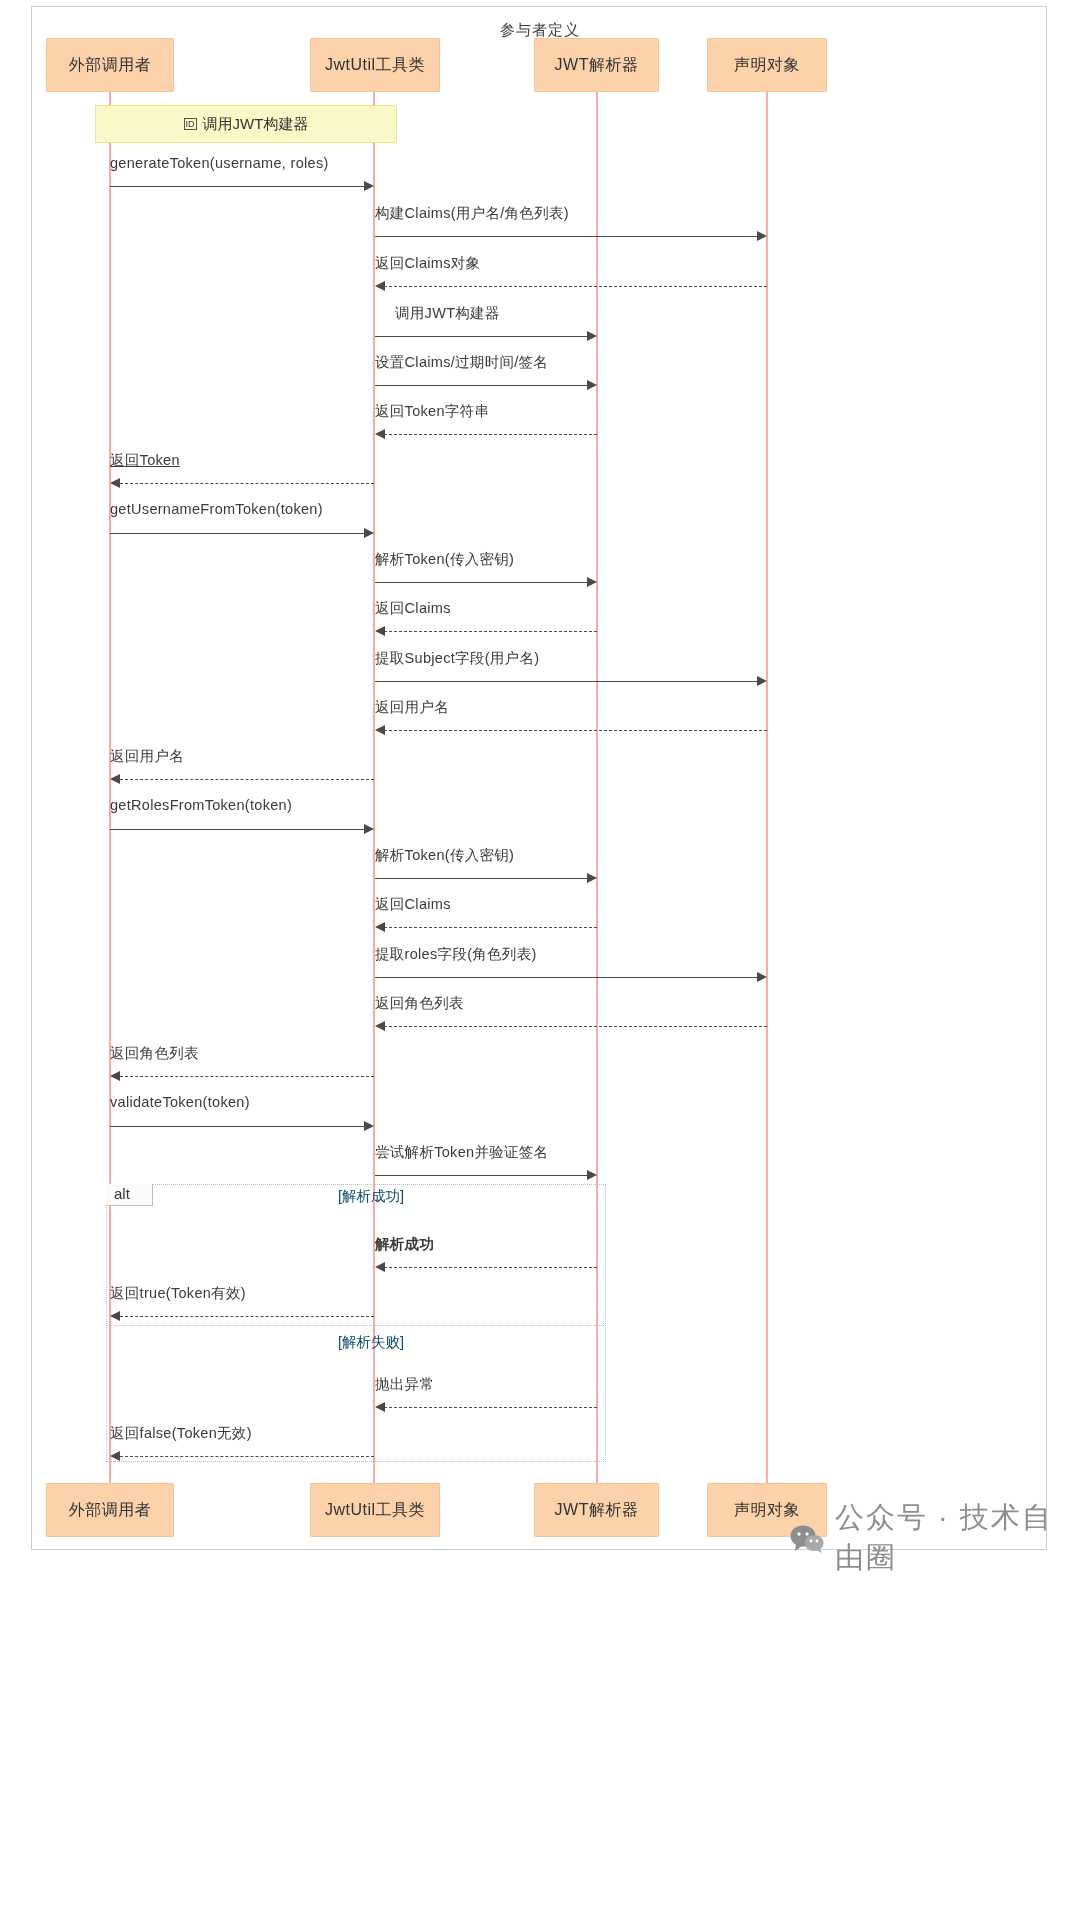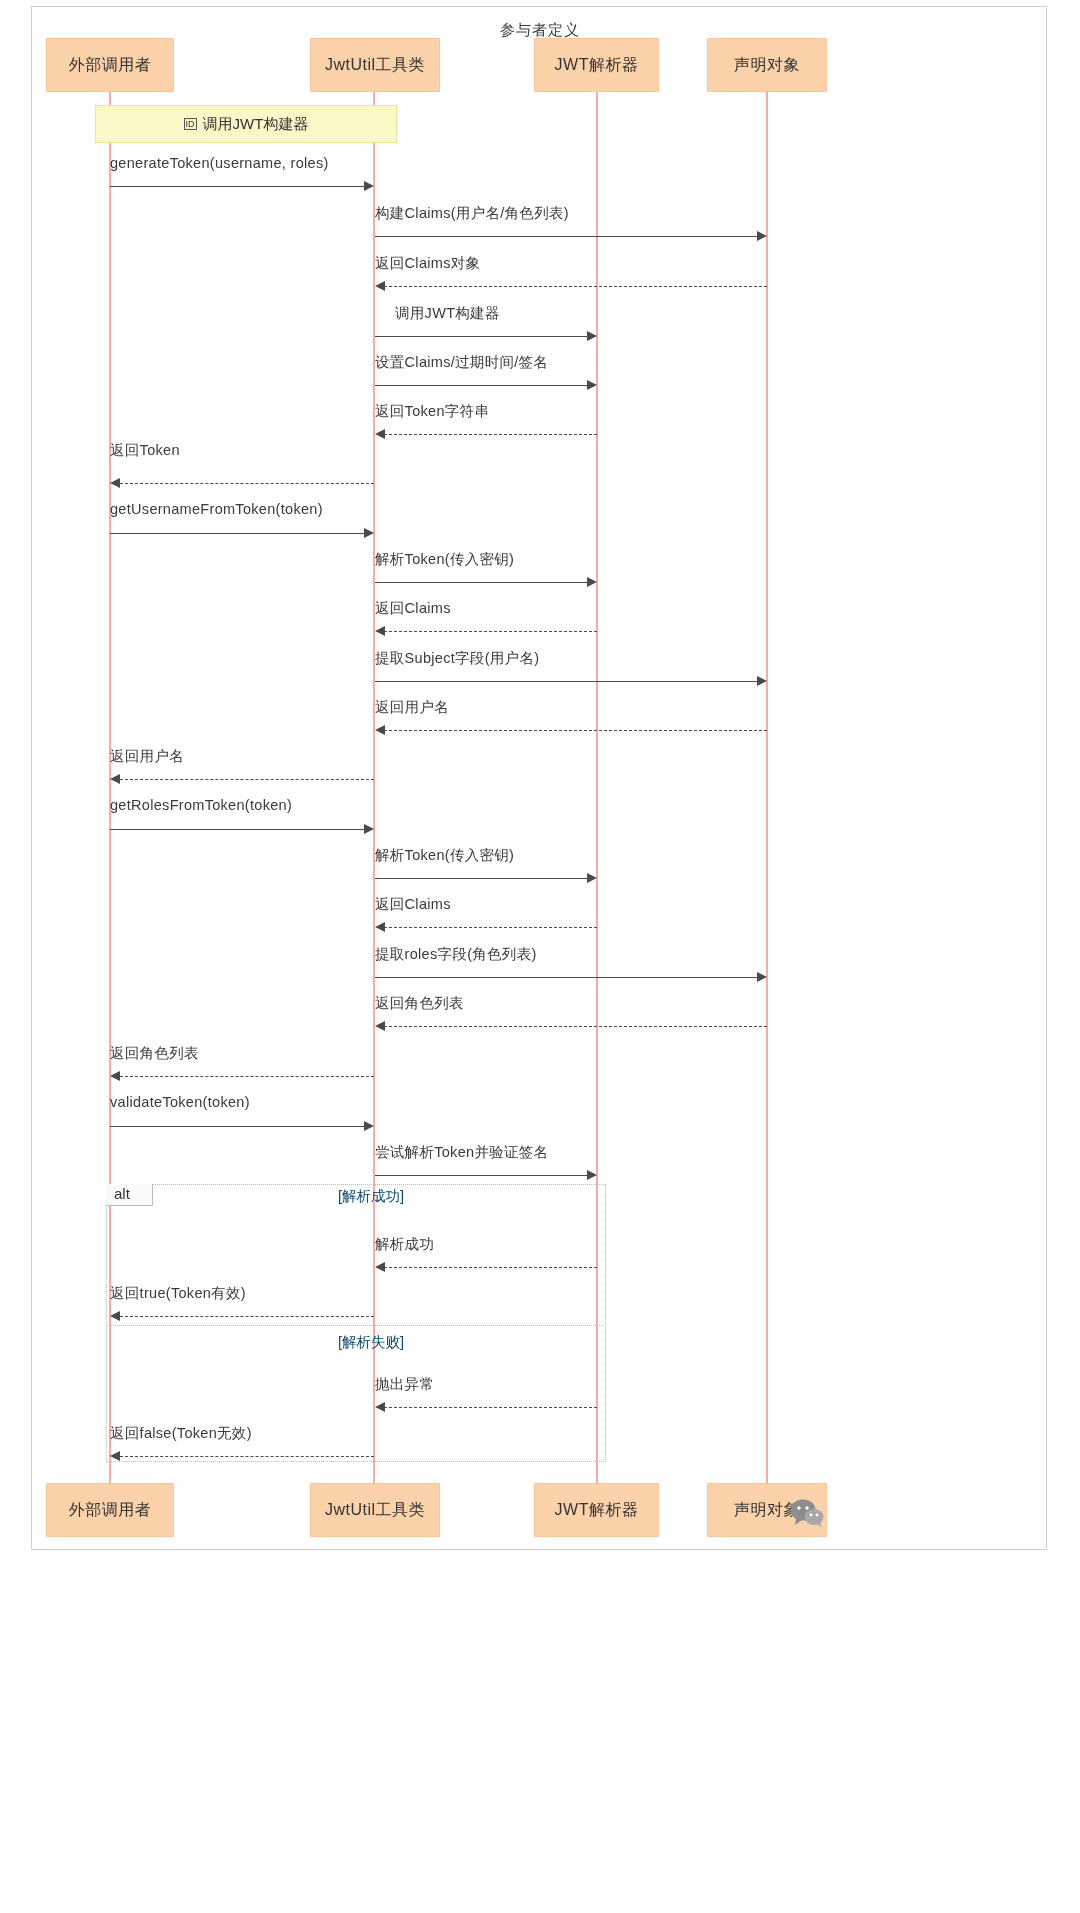--- a/index.html
+++ b/index.html
@@ -179,21 +179,21 @@
   <div class="arrowhead right" style="left:587px;top:331px;"></div>
 
   <div class="msg-label" style="left:375px;top:353px;width:222px;">设置Claims/过期时间/签名</div>
   <div class="msg-line" style="left:375px;top:385px;width:213px;"></div>
   <div class="arrowhead right" style="left:587px;top:380px;"></div>
 
   <div class="msg-label" style="left:375px;top:402px;width:256px;">返回Token字符串</div>
   <div class="msg-line dashed" style="left:384px;top:434px;width:213px;"></div>
   <div class="arrowhead left" style="left:375px;top:429px;"></div>
 
-  <div class="msg-label" style="left:110px;top:441px;width:224px;">返回Token</div>
+  <div class="msg-label" style="left:110px;top:451px;width:224px;text-decoration:underline;">返回Token</div>
   <div class="msg-line dashed" style="left:120px;top:483px;width:254px;"></div>
   <div class="arrowhead left" style="left:110px;top:478px;"></div>
 
   <div class="msg-label" style="left:110px;top:501px;width:228px;">getUsernameFromToken(token)</div>
   <div class="msg-line" style="left:110px;top:533px;width:255px;"></div>
   <div class="arrowhead right" style="left:364px;top:528px;"></div>
 
   <div class="msg-label" style="left:375px;top:550px;width:222px;">解析Token(传入密钥)</div>
   <div class="msg-line" style="left:375px;top:582px;width:213px;"></div>
   <div class="arrowhead right" style="left:587px;top:577px;"></div>
@@ -243,21 +243,21 @@
   <div class="arrowhead right" style="left:364px;top:1121px;"></div>
 
   <div class="msg-label" style="left:375px;top:1143px;width:222px;">尝试解析Token并验证签名</div>
   <div class="msg-line" style="left:375px;top:1175px;width:213px;"></div>
   <div class="arrowhead right" style="left:587px;top:1170px;"></div>
 
   <div class="fragment" style="left:106px;top:1184px;width:500px;height:278px;"></div>
   <div class="fragment-tag" style="left:106px;top:1184px;width:47px;height:22px;">alt</div>
   <div class="fragment-cond" style="left:338px;top:1187px;">[解析成功]</div>
 
-  <div class="msg-label" style="left:375px;top:1235px;width:222px;">解析成功</div>
+  <div class="msg-label" style="left:375px;top:1235px;width:222px;font-weight:bold;">解析成功</div>
   <div class="msg-line dashed" style="left:384px;top:1267px;width:213px;"></div>
   <div class="arrowhead left" style="left:375px;top:1262px;"></div>
 
   <div class="msg-label" style="left:110px;top:1284px;width:264px;">返回true(Token有效)</div>
   <div class="msg-line dashed" style="left:120px;top:1316px;width:254px;"></div>
   <div class="arrowhead left" style="left:110px;top:1311px;"></div>
 
   <div class="fragment-divider" style="left:106px;top:1325px;width:500px;"></div>
   <div class="fragment-cond" style="left:338px;top:1333px;text-align:center;">[解析失败]</div>
 
@@ -288,15 +288,16 @@
         <ellipse cx="13" cy="12" rx="12.5" ry="10.5" fill="#8d8d8d"></ellipse>
         <polygon points="6,20 5,27 12,22" fill="#8d8d8d"></polygon>
         <ellipse cx="24" cy="19" rx="9.5" ry="8" fill="#a8a8a8"></ellipse>
         <polygon points="30,25 32,29 26,26" fill="#a8a8a8"></polygon>
         <circle cx="9" cy="10" r="1.7" fill="#ffffff"></circle>
         <circle cx="17" cy="10" r="1.7" fill="#ffffff"></circle>
         <circle cx="21" cy="17" r="1.4" fill="#ffffff"></circle>
         <circle cx="27" cy="17" r="1.4" fill="#ffffff"></circle>
       </svg>
     </span>
+    <span>公众号 · 技术自由圈</span>
   </div>
 
 </div>
 
 </body></html>

